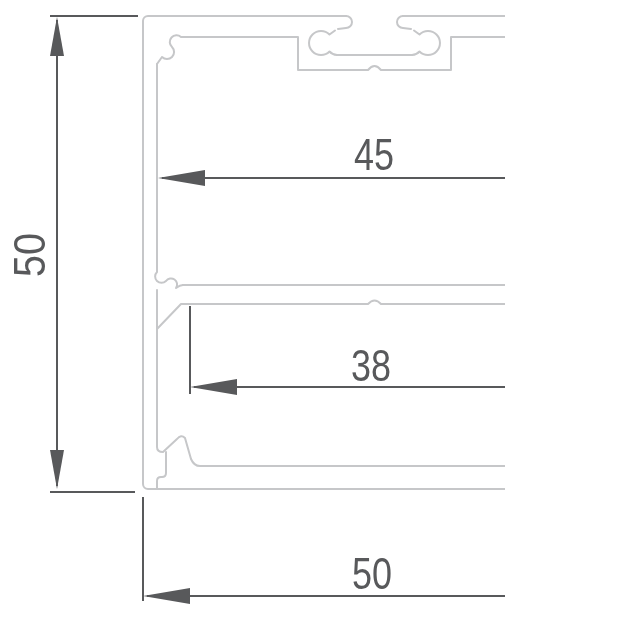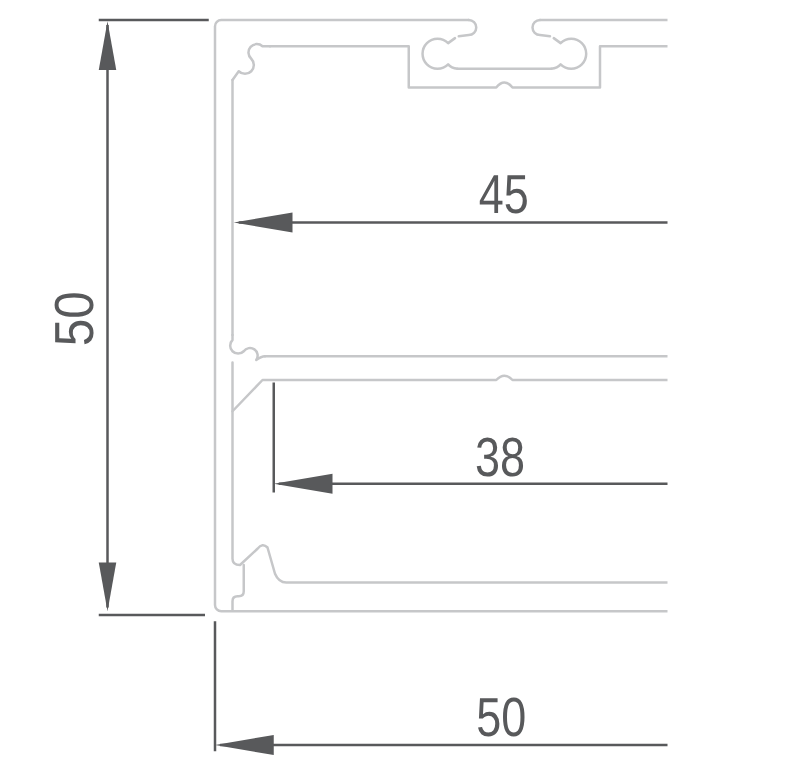--- a/index.html
+++ b/index.html
@@ -7,21 +7,20 @@
     padding: 0;
     background: #ffffff;
     font-family: "Liberation Sans", sans-serif;
   }
   .canvas {
     position: relative;
     width: 505px;
     height: 622px;
     background: var(--bg, #ffffff);
     overflow: hidden;
-    margin-left: 29px;
   }
   svg { display: block; }
   .profile-line {
     stroke: var(--profile, #c6c7c9);
     stroke-width: 2;
     fill: none;
     stroke-linecap: round;
     stroke-linejoin: round;
   }
   .dim-line {

